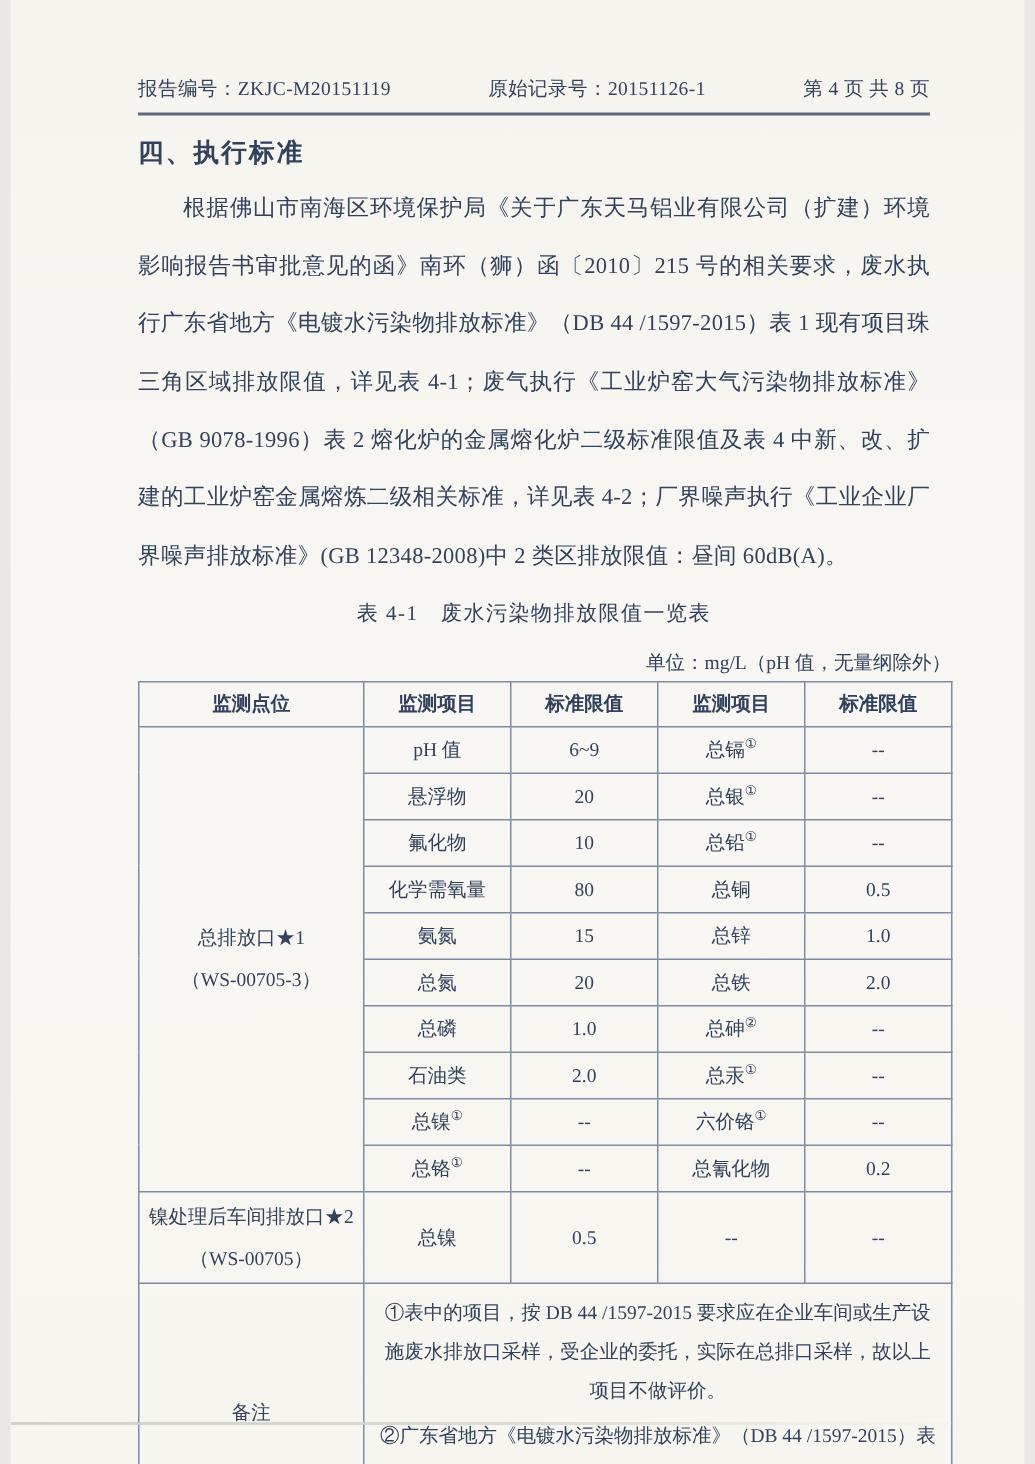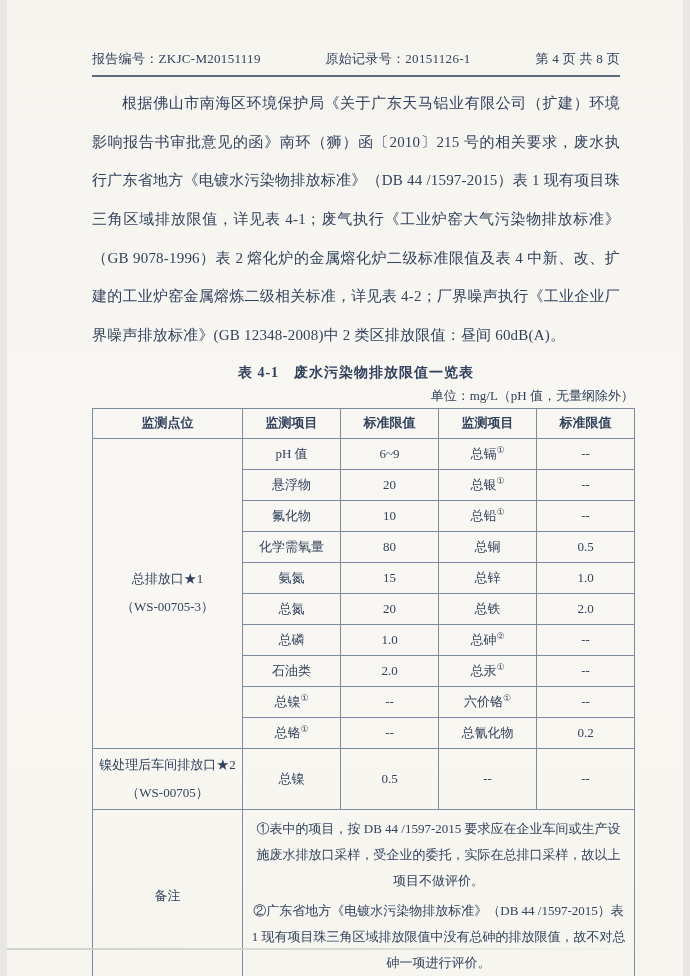--- a/index.html
+++ b/index.html
@@ -20,24 +20,24 @@
     letter-spacing:.3px;
   }
   .section-title{
     font-size:17px;font-weight:bold;margin:13px 0 0 0;letter-spacing:1.5px;
   }
   .body-paragraph{
     font-size:15px;line-height:2.58;text-align:justify;text-indent:2em;
     margin:7px 0 0 0;letter-spacing:.2px;
   }
   .table-caption{
-    text-align:center;font-weight:bold;font-size:14px;margin-top:9px;letter-spacing:1px;
+    text-align:center;font-weight:normal;font-size:14px;margin-top:9px;letter-spacing:1px;
   }
   .unit-note{
-    width:542px;text-align:right;font-size:13px;margin:5px 0 3px 0;
+    width:542px;text-align:right;font-size:13px;margin:15px 0 3px 0;
   }
   table.limits{
     border-collapse:collapse;width:542px;table-layout:fixed;
   }
   table.limits th, table.limits td{
     border:1px solid #7e8ba0;text-align:center;vertical-align:middle;
     font-size:13px;padding:2px 4px;color:#33425c;
   }
   table.limits th{font-weight:bold;height:25px;}
   table.limits td{height:26px;}
@@ -59,20 +59,21 @@
 <body>
 
 <div class="page">
 
   <div class="header">
     <span><span>报告编号：</span><span>ZKJC-M20151119</span></span>
     <span><span>原始记录号：</span><span>20151126-1</span></span>
     <span>第 4 页 共 8 页</span>
   </div>
 
+  <h2 class="section-title">四、执行标准</h2>
 
   <p class="body-paragraph">根据佛山市南海区环境保护局《关于广东天马铝业有限公司（扩建）环境影响报告书审批意见的函》南环（狮）函〔2010〕215 号的相关要求，废水执行广东省地方《电镀水污染物排放标准》（DB 44 /1597-2015）表 1 现有项目珠三角区域排放限值，详见表 4-1；废气执行《工业炉窑大气污染物排放标准》（GB 9078-1996）表 2 熔化炉的金属熔化炉二级标准限值及表 4 中新、改、扩建的工业炉窑金属熔炼二级相关标准，详见表 4-2；厂界噪声执行《工业企业厂界噪声排放标准》(GB 12348-2008)中 2 类区排放限值：昼间 60dB(A)。</p>
 
   <div class="table-caption">表 4-1　废水污染物排放限值一览表</div>
   <div class="unit-note">单位：mg/L（pH 值，无量纲除外）</div>
 
   <table class="limits">
     <colgroup>
       <col style="width:150px">
         <col style="width:98px">

